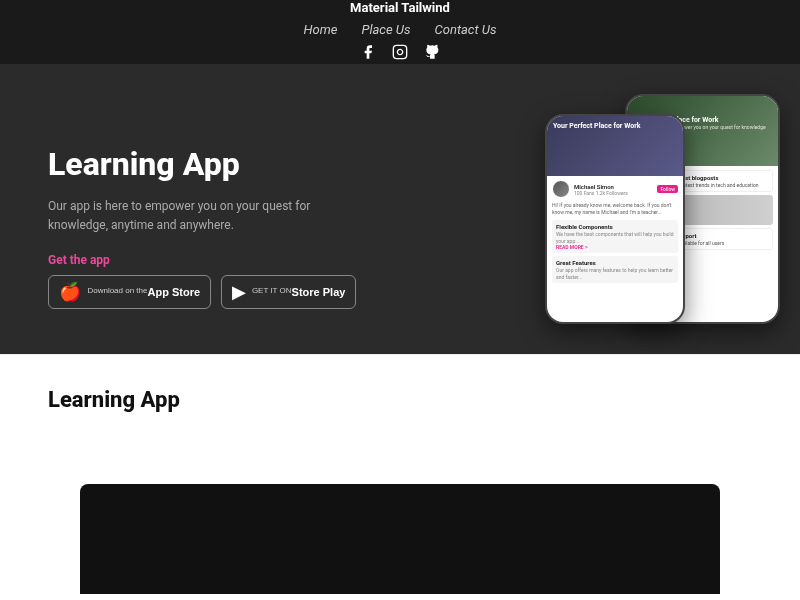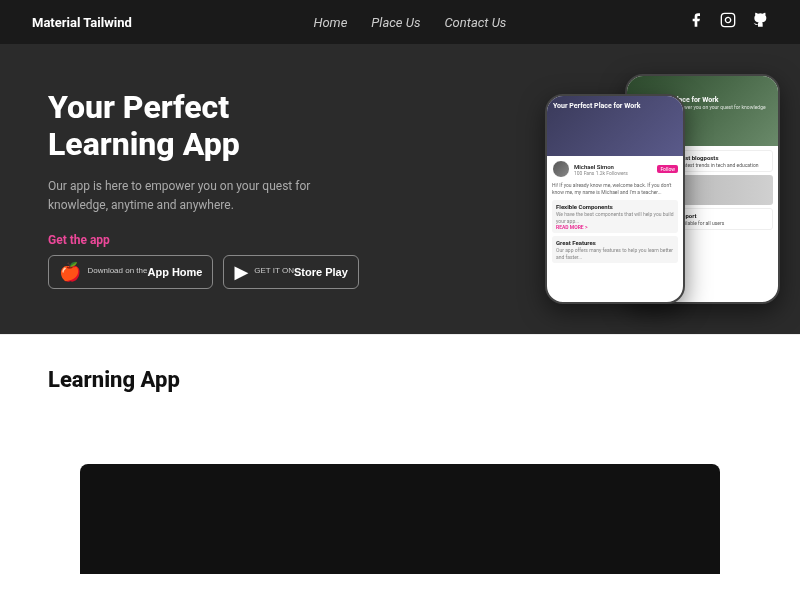--- a/index.html
+++ b/index.html
@@ -5,21 +5,22 @@
     * { margin: 0; padding: 0; box-sizing: border-box; }
     body { font-family: -apple-system, BlinkMacSystemFont, 'Segoe UI', Roboto, sans-serif; width: 800px; height: 600px; overflow: hidden; background: #fff; }
 
     
     nav {
       background: #1a1a1a;
       display: flex;
       align-items: center;
       justify-content: space-between;
       padding: 0 32px;
-      height: 44px;
+      height: 64px;
+      flex-direction: column;
     }
     .nav-brand { color: #fff; font-weight: 700; font-size: 13px; }
     .nav-links { display: flex; gap: 24px; font-style: italic; }
     .nav-links a { color: #ccc; text-decoration: none; font-size: 13px; }
     .nav-icons { display: flex; gap: 16px; align-items: center; }
     .nav-icon { color: #fff; font-size: 16px; cursor: pointer; }
 
     
     .hero {
       background: #2b2b2b;
@@ -158,31 +159,31 @@
       <svg width="16" height="16" viewBox="0 0 24 24" fill="white">
           <path d="M9 19c-5 1.5-5-2.5-7-3m14 6v-3.87a3.37 3.37 0 00-.94-2.61c3.14-.35 6.44-1.54 6.44-7A5.44 5.44 0 0020 4.77 5.07 5.07 0 0019.91 1S18.73.65 16 2.48a13.38 13.38 0 00-7 0C6.27.65 5.09 1 5.09 1A5.07 5.07 0 005 4.77a5.44 5.44 0 00-1.5 3.78c0 5.42 3.3 6.61 6.44 7A3.37 3.37 0 009 18.13V22"></path>
         </svg>
     </span>
   </div>
 </nav>
 
 <section class="hero">
   <div class="hero-text">
     <h1>
-      <span>Your Perfect</span><br>
+      <br>
       <span>Learning App</span>
     </h1>
     <p>Our app is here to empower you on your quest for knowledge, anytime and anywhere.</p>
     <div class="get-app-label">Get the app</div>
     <div class="app-buttons">
       <button class="app-btn">
         <span class="app-btn-icon">🍎</span>
         <div class="app-btn-text">
           <span class="app-btn-sub">Download on the</span>
-          <span class="app-btn-main">App Home</span>
+          <span class="app-btn-main">App Store</span>
         </div>
       </button>
       <button class="app-btn">
         <span class="app-btn-icon">▶</span>
         <div class="app-btn-text">
           <span class="app-btn-sub">GET IT ON</span>
           <span class="app-btn-main">Store Play</span>
         </div>
       </button>
     </div>

